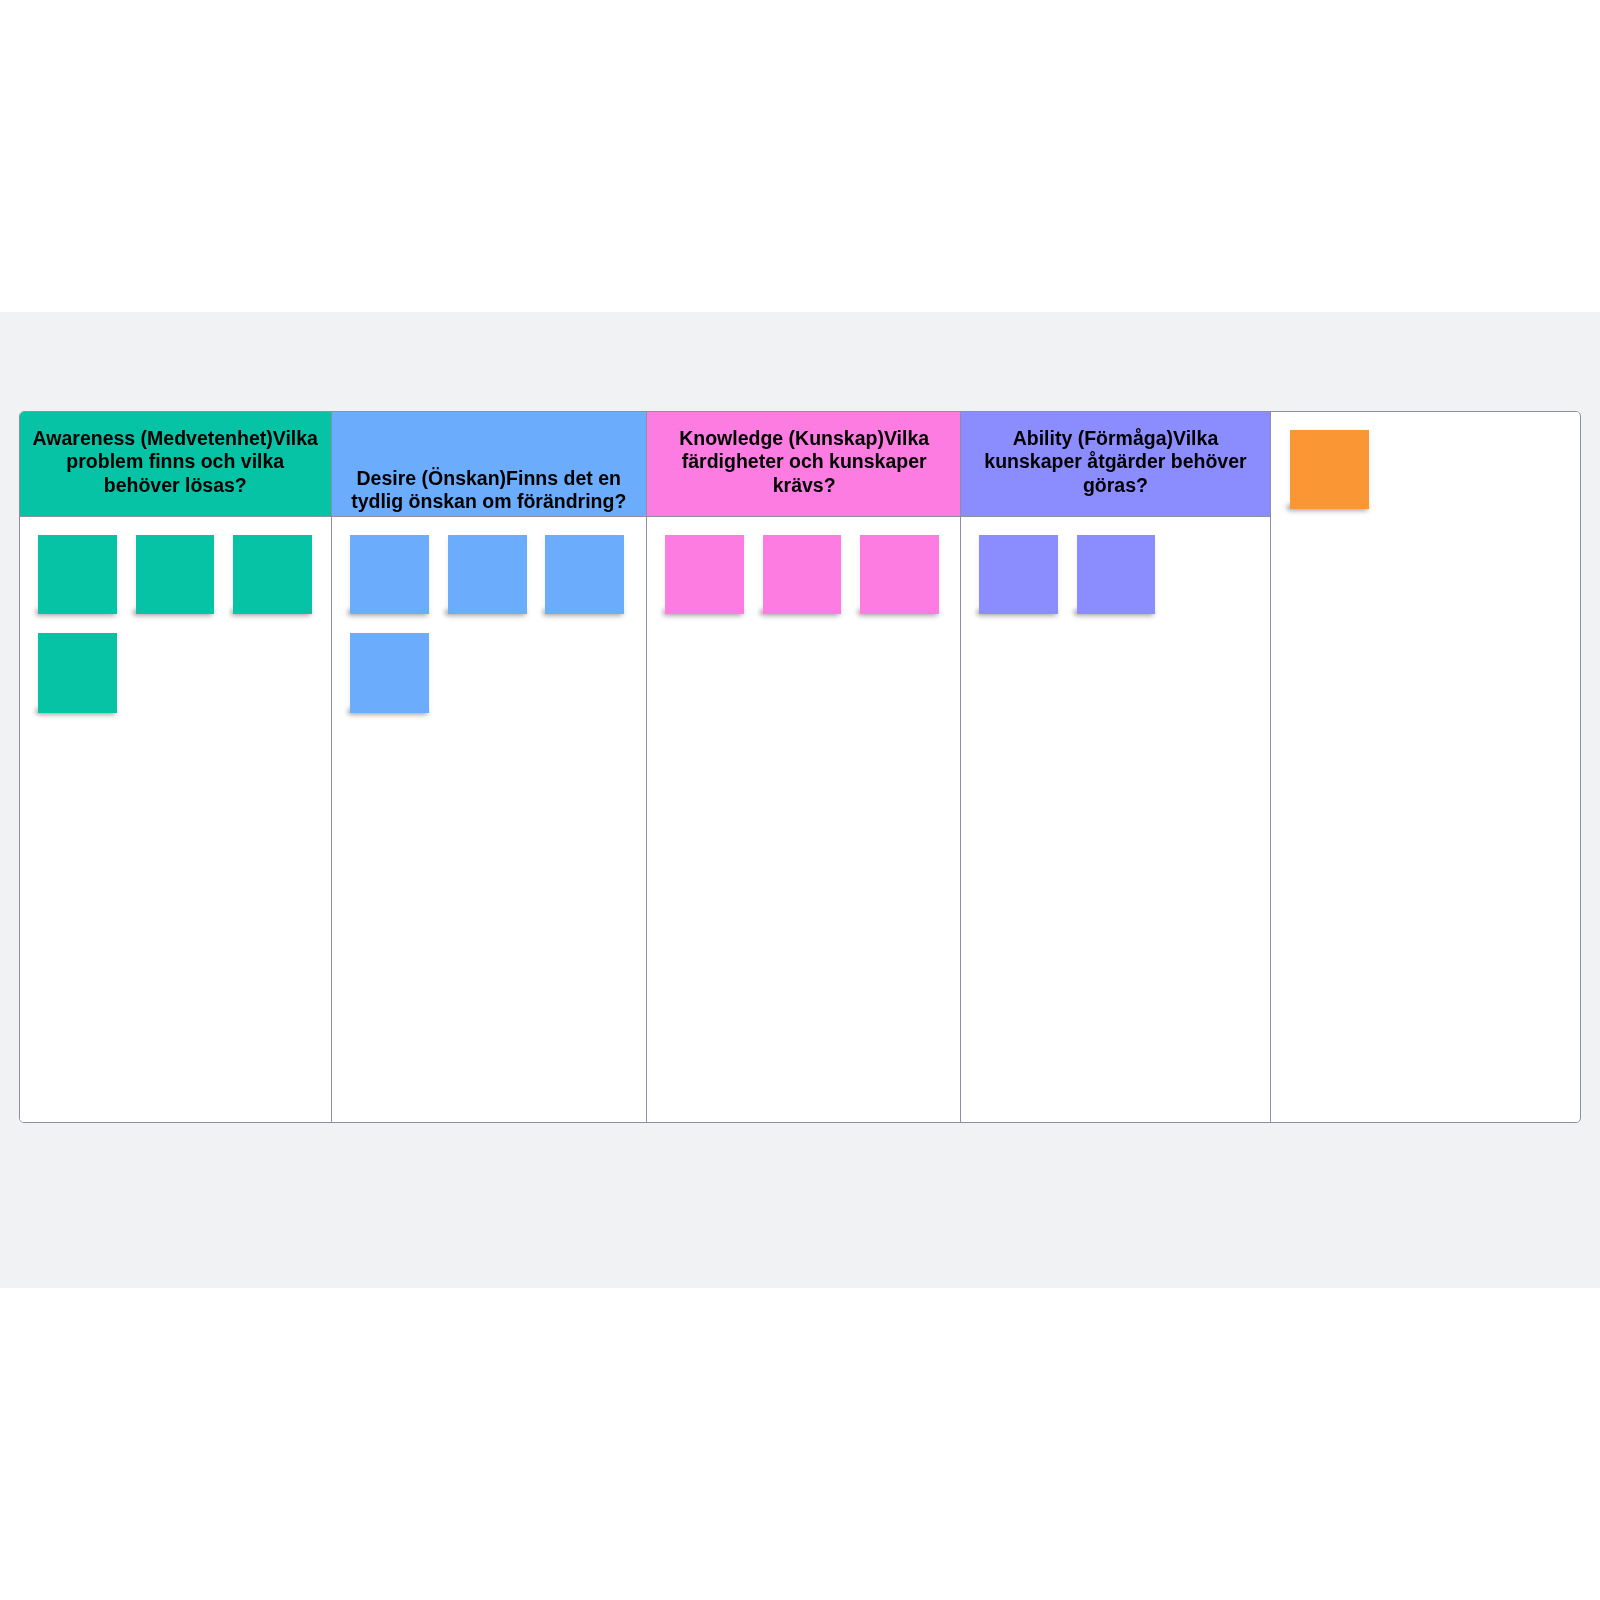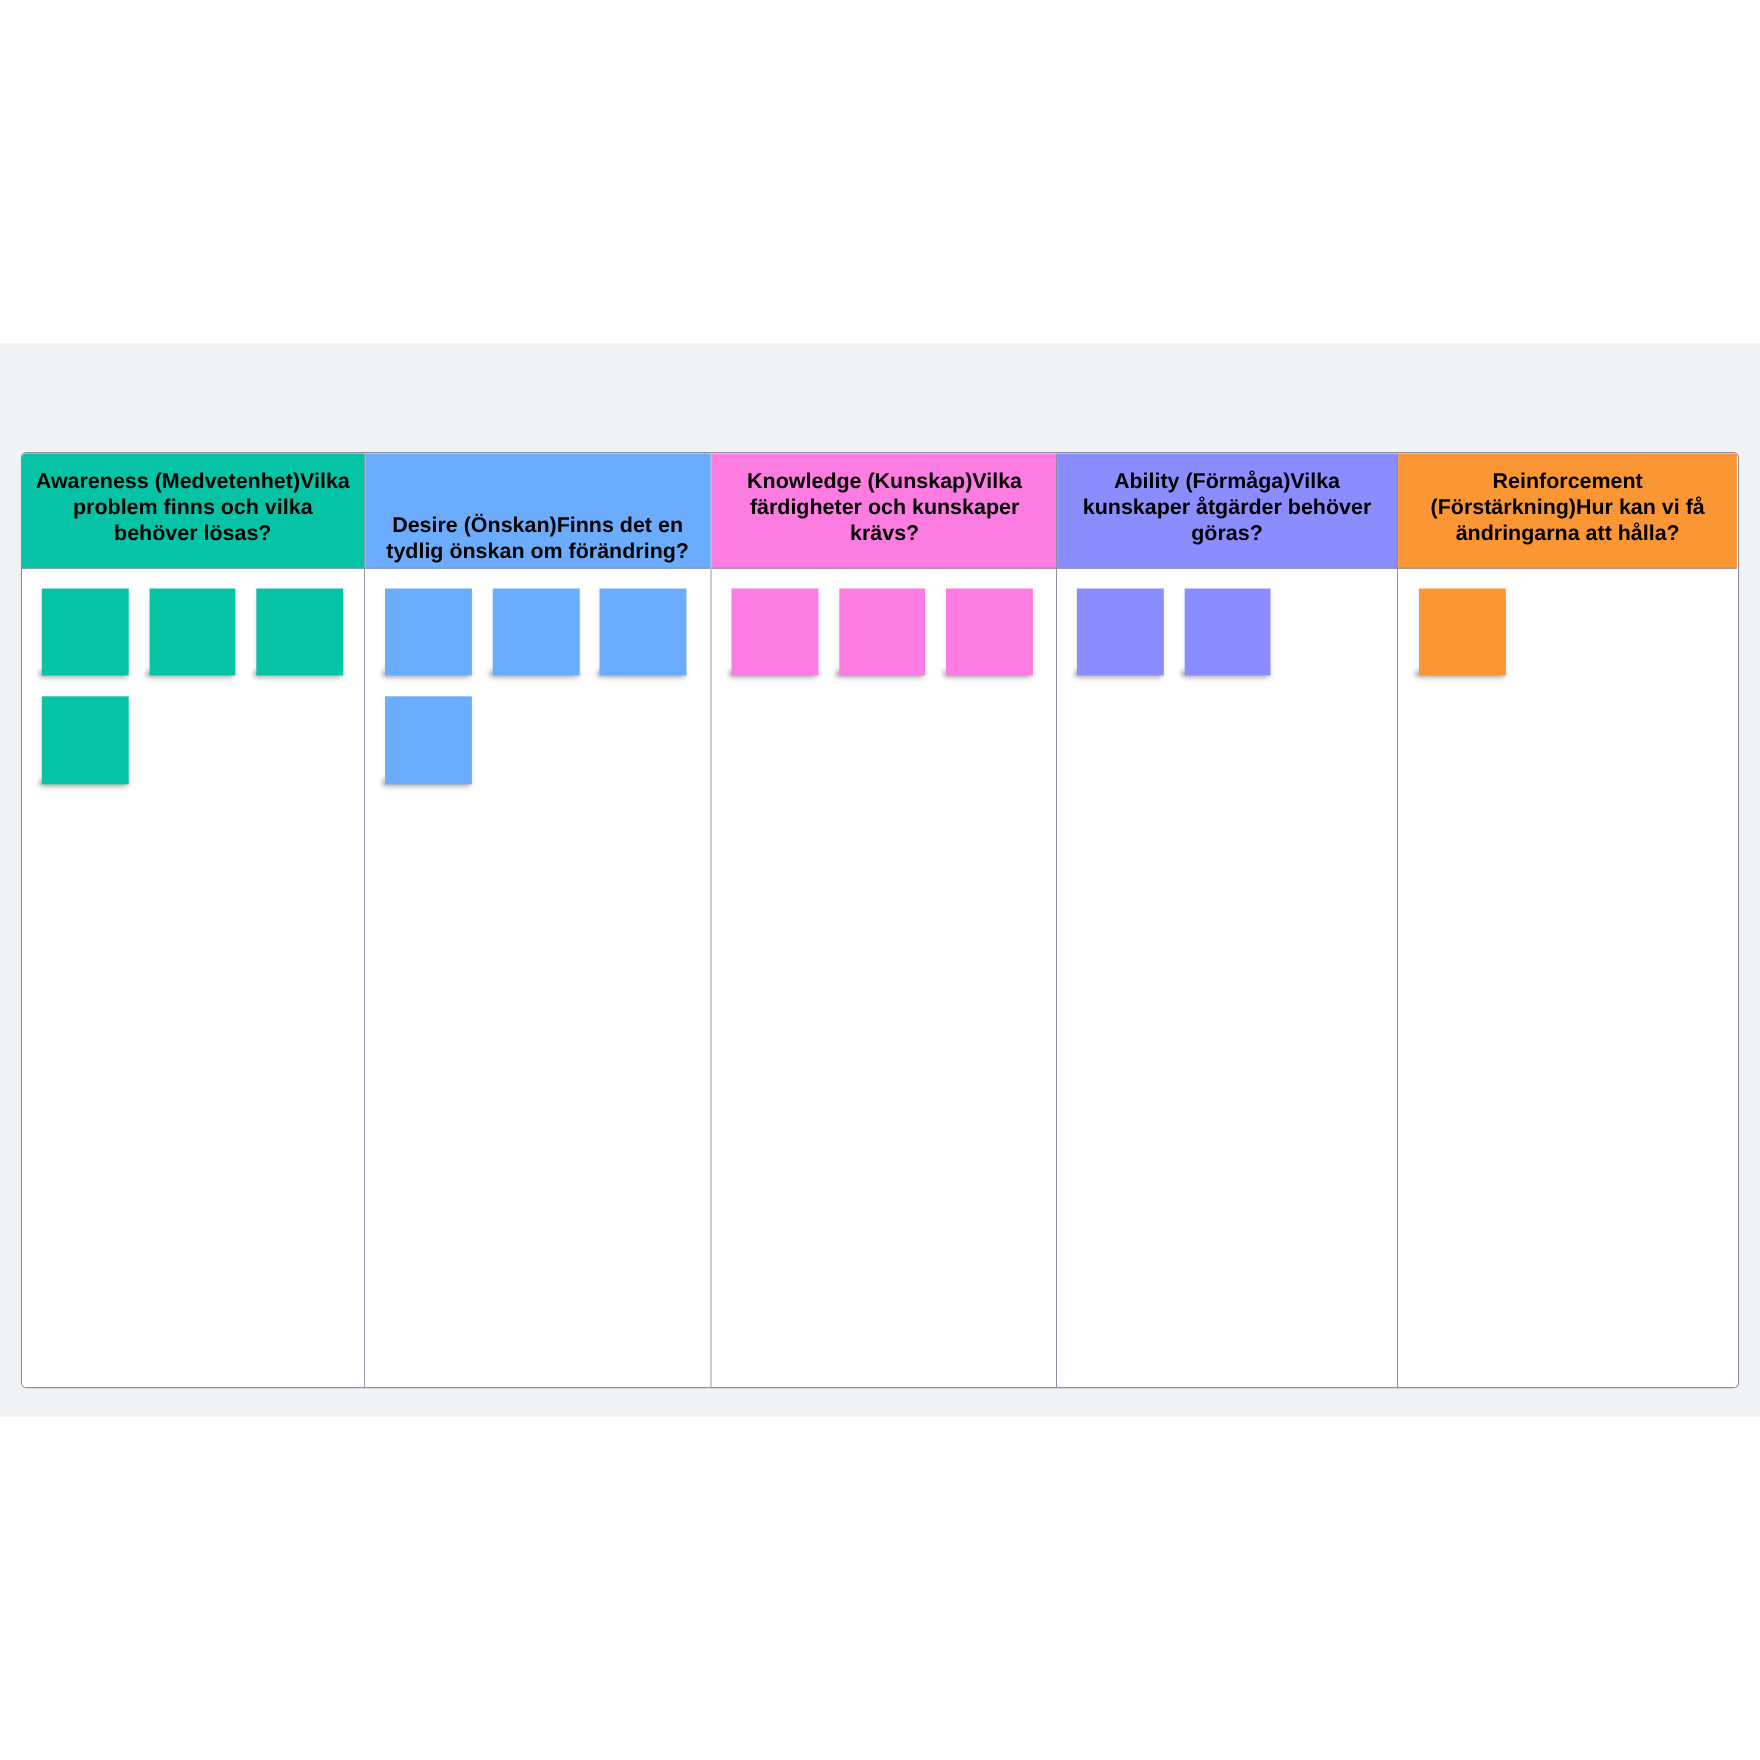--- a/index.html
+++ b/index.html
@@ -18,21 +18,21 @@
     top: 312px;
     width: 1600px;
     height: 975.5px;
     background: #f1f2f4;
   }
   #board {
     position: absolute;
     left: 18.7px;
     top: 410.9px;
     width: 1562.6px;
-    height: 851px;
+    height: 712px;
     box-sizing: border-box;
     display: flex;
     border: 1.6px solid #8b90a0;
     border-radius: 5px;
     overflow: hidden;
     background: #ffffff;
   }
   .column {
     flex: 0 0 auto;
     min-width: 0;
@@ -157,21 +157,18 @@
     <div class="col-header hdr-4" style="background: rgb(139, 140, 253);">
       <div class="col-header-text">Ability (Förmåga)Vilka kunskaper åtgärder behöver göras?</div>
     </div>
     <div class="col-body">
       <div class="note note-4" style="--c: #8b8cfd;"></div>
       <div class="note note-4" style="--c: #8b8cfd;"></div>
     </div>
   </div>
 
   <div class="column col-5">
-    <div class="col-header hdr-5" style="background: rgb(251, 150, 52);">
-      <div class="col-header-text">Reinforcement (Förstärkning)Hur kan vi få ändringarna att hålla?</div>
-    </div>
     <div class="col-body">
       <div class="note note-5" style="--c: #fb9634;"></div>
     </div>
   </div>
 
 </div>
 
 </body></html>

